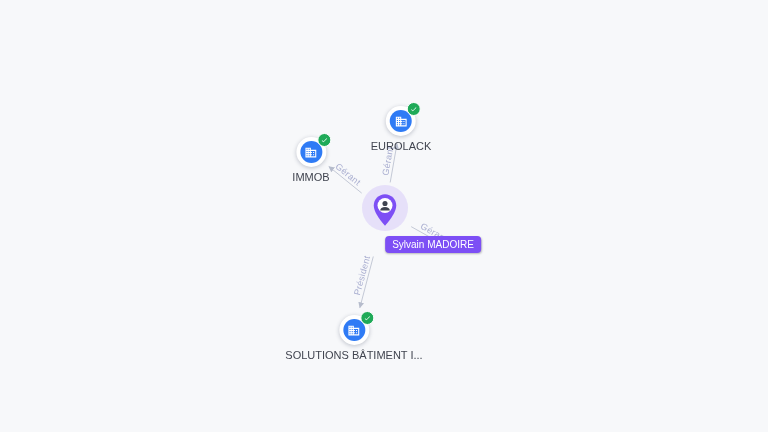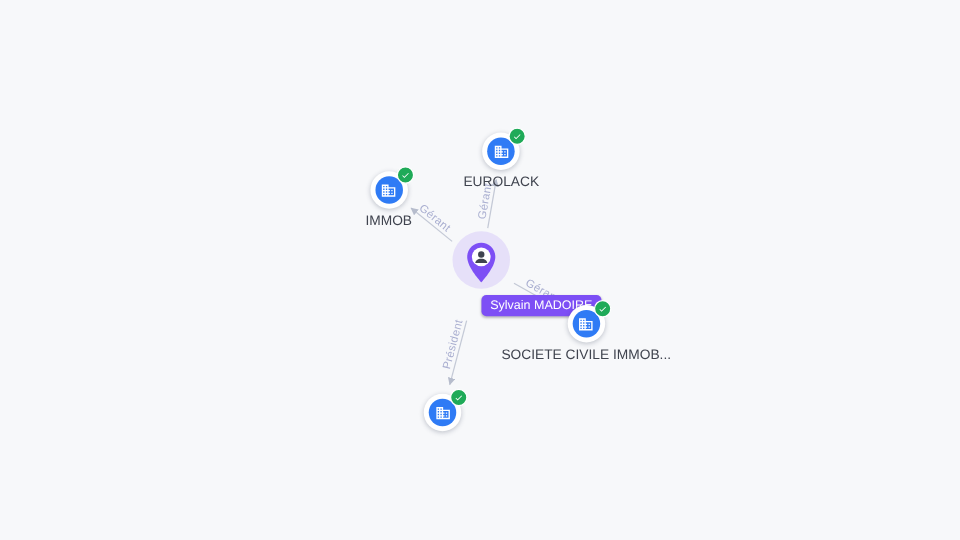--- a/index.html
+++ b/index.html
@@ -124,44 +124,30 @@
           </svg>
         </div>
         <div class="check">
           <svg viewBox="0 0 24 24">
               <path d="M9.3 16.2 5.6 12.5l-1.4 1.4 5.1 5.1L20 8.3l-1.4-1.4z"></path>
             </svg>
         </div>
       </div>
       <div class="node-label">IMMOB</div>
     </div>
-      <div class="company-node" style="left: 469px; top: 244px;">
-      <div class="bubble">
-        <div class="icon-circle">
-          <svg viewBox="0 0 24 24">
-            <path d="M12 7V3H2v18h20V7H12zM6 19H4v-2h2v2zm0-4H4v-2h2v2zm0-4H4V9h2v2zm0-4H4V5h2v2zm4 12H8v-2h2v2zm0-4H8v-2h2v2zm0-4H8V9h2v2zm0-4H8V5h2v2zm10 12h-8v-2h2v-2h-2v-2h2v-2h-2V9h8v10zm-2-8h-2v2h2v-2zm0 4h-2v2h2v-2z"></path>
-          </svg>
-        </div>
-        <div class="check">
-          <svg viewBox="0 0 24 24">
-              <path d="M9.3 16.2 5.6 12.5l-1.4 1.4 5.1 5.1L20 8.3l-1.4-1.4z"></path>
-            </svg>
-        </div>
-      </div>
-      <div class="node-label">SOCIETE CIVILE IMMOB...</div>
-    </div>
       <div class="company-node" style="left: 354px; top: 315px;">
       <div class="bubble">
         <div class="icon-circle">
           <svg viewBox="0 0 24 24">
             <path d="M12 7V3H2v18h20V7H12zM6 19H4v-2h2v2zm0-4H4v-2h2v2zm0-4H4V9h2v2zm0-4H4V5h2v2zm4 12H8v-2h2v2zm0-4H8v-2h2v2zm0-4H8V9h2v2zm0-4H8V5h2v2zm10 12h-8v-2h2v-2h-2v-2h2v-2h-2V9h8v10zm-2-8h-2v2h2v-2zm0 4h-2v2h2v-2z"></path>
           </svg>
         </div>
         <div class="check">
           <svg viewBox="0 0 24 24">
               <path d="M9.3 16.2 5.6 12.5l-1.4 1.4 5.1 5.1L20 8.3l-1.4-1.4z"></path>
             </svg>
         </div>
       </div>
+      <div class="node-label">SOLUTIONS BÂTIMENT I...</div>
     </div>
     </div>
 
 </div>
 
 </body></html>

